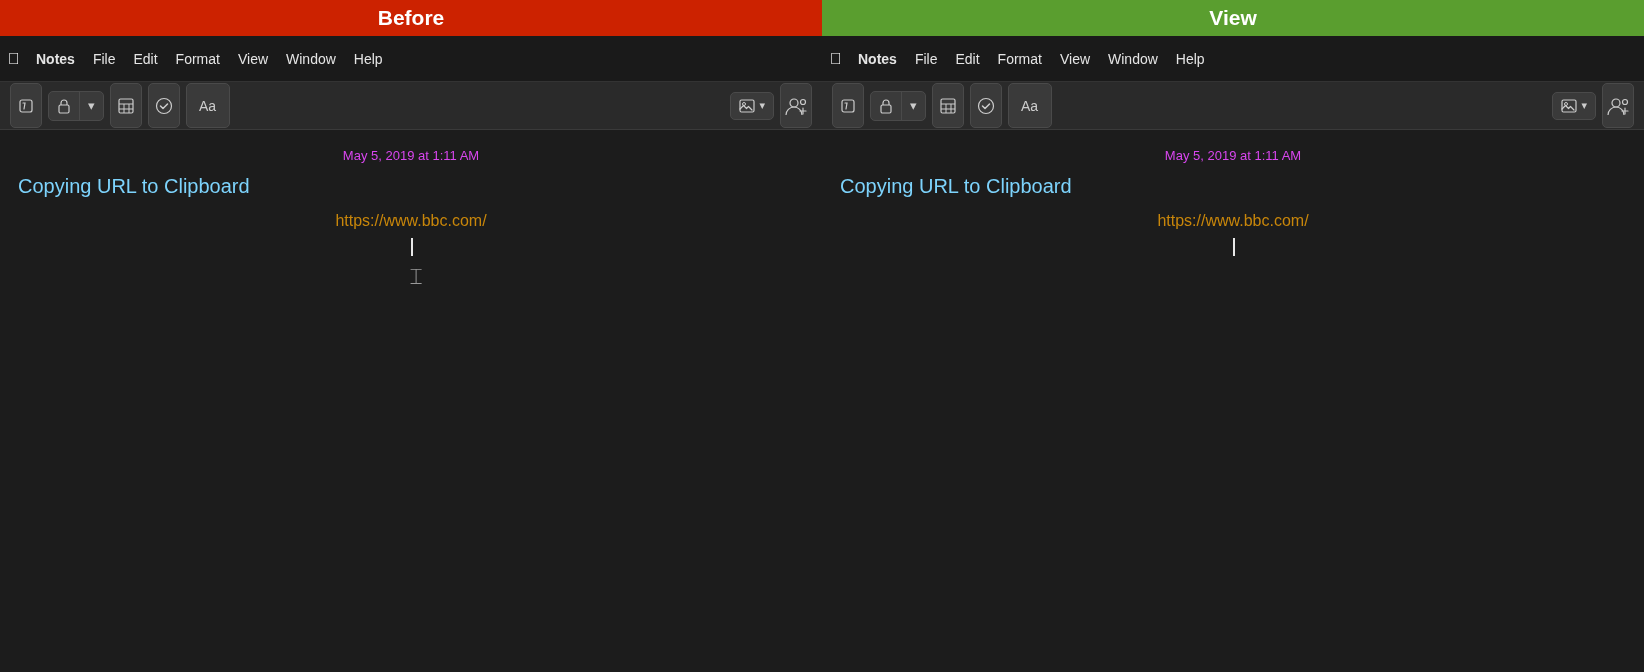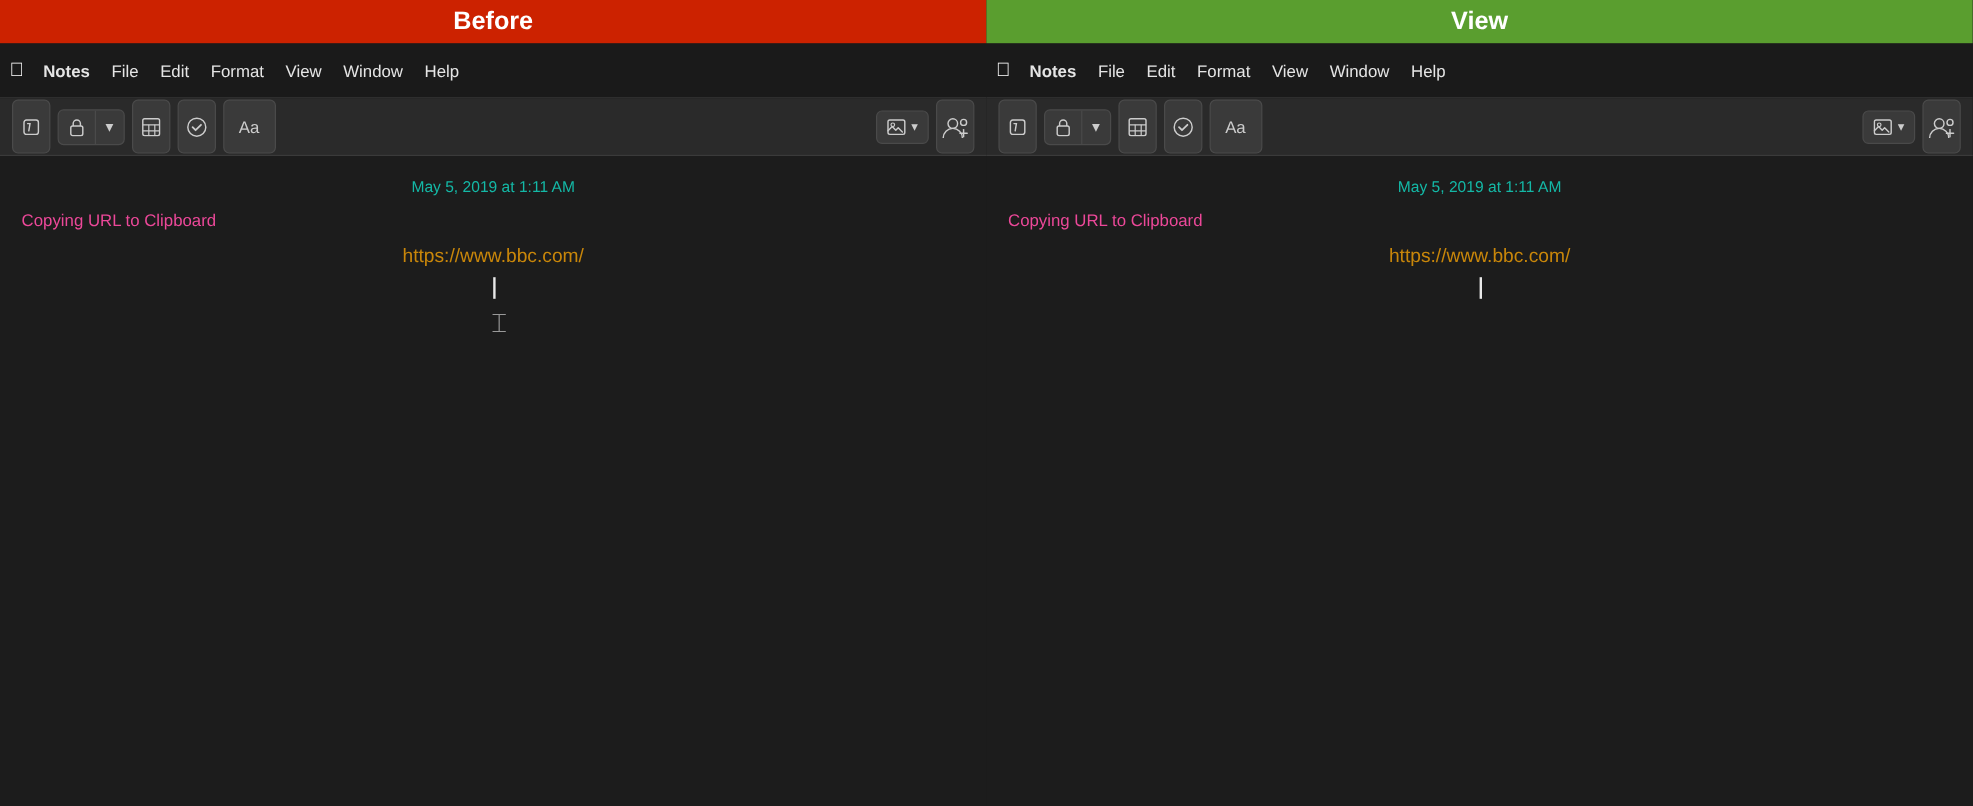--- a/index.html
+++ b/index.html
@@ -152,28 +152,28 @@
     .content {
       flex: 1;
       background: #1c1c1c;
       padding: 0;
       overflow: hidden;
       position: relative;
     }
 
     .timestamp {
       text-align: center;
-      color: #14b8a6;
+      color: #d946ef;
       font-size: 13px;
       padding: 18px 0 12px;
     }
 
     .note-title {
-      color: #ec4899;
-      font-size: 14px;
+      color: #7dd3fc;
+      font-size: 20px;
       padding: 0 18px;
       margin-bottom: 14px;
       font-weight: 400;
     }
 
     .note-url {
       color: #c8860a;
       font-size: 16px;
       padding: 0 18px;
       display: flex;

